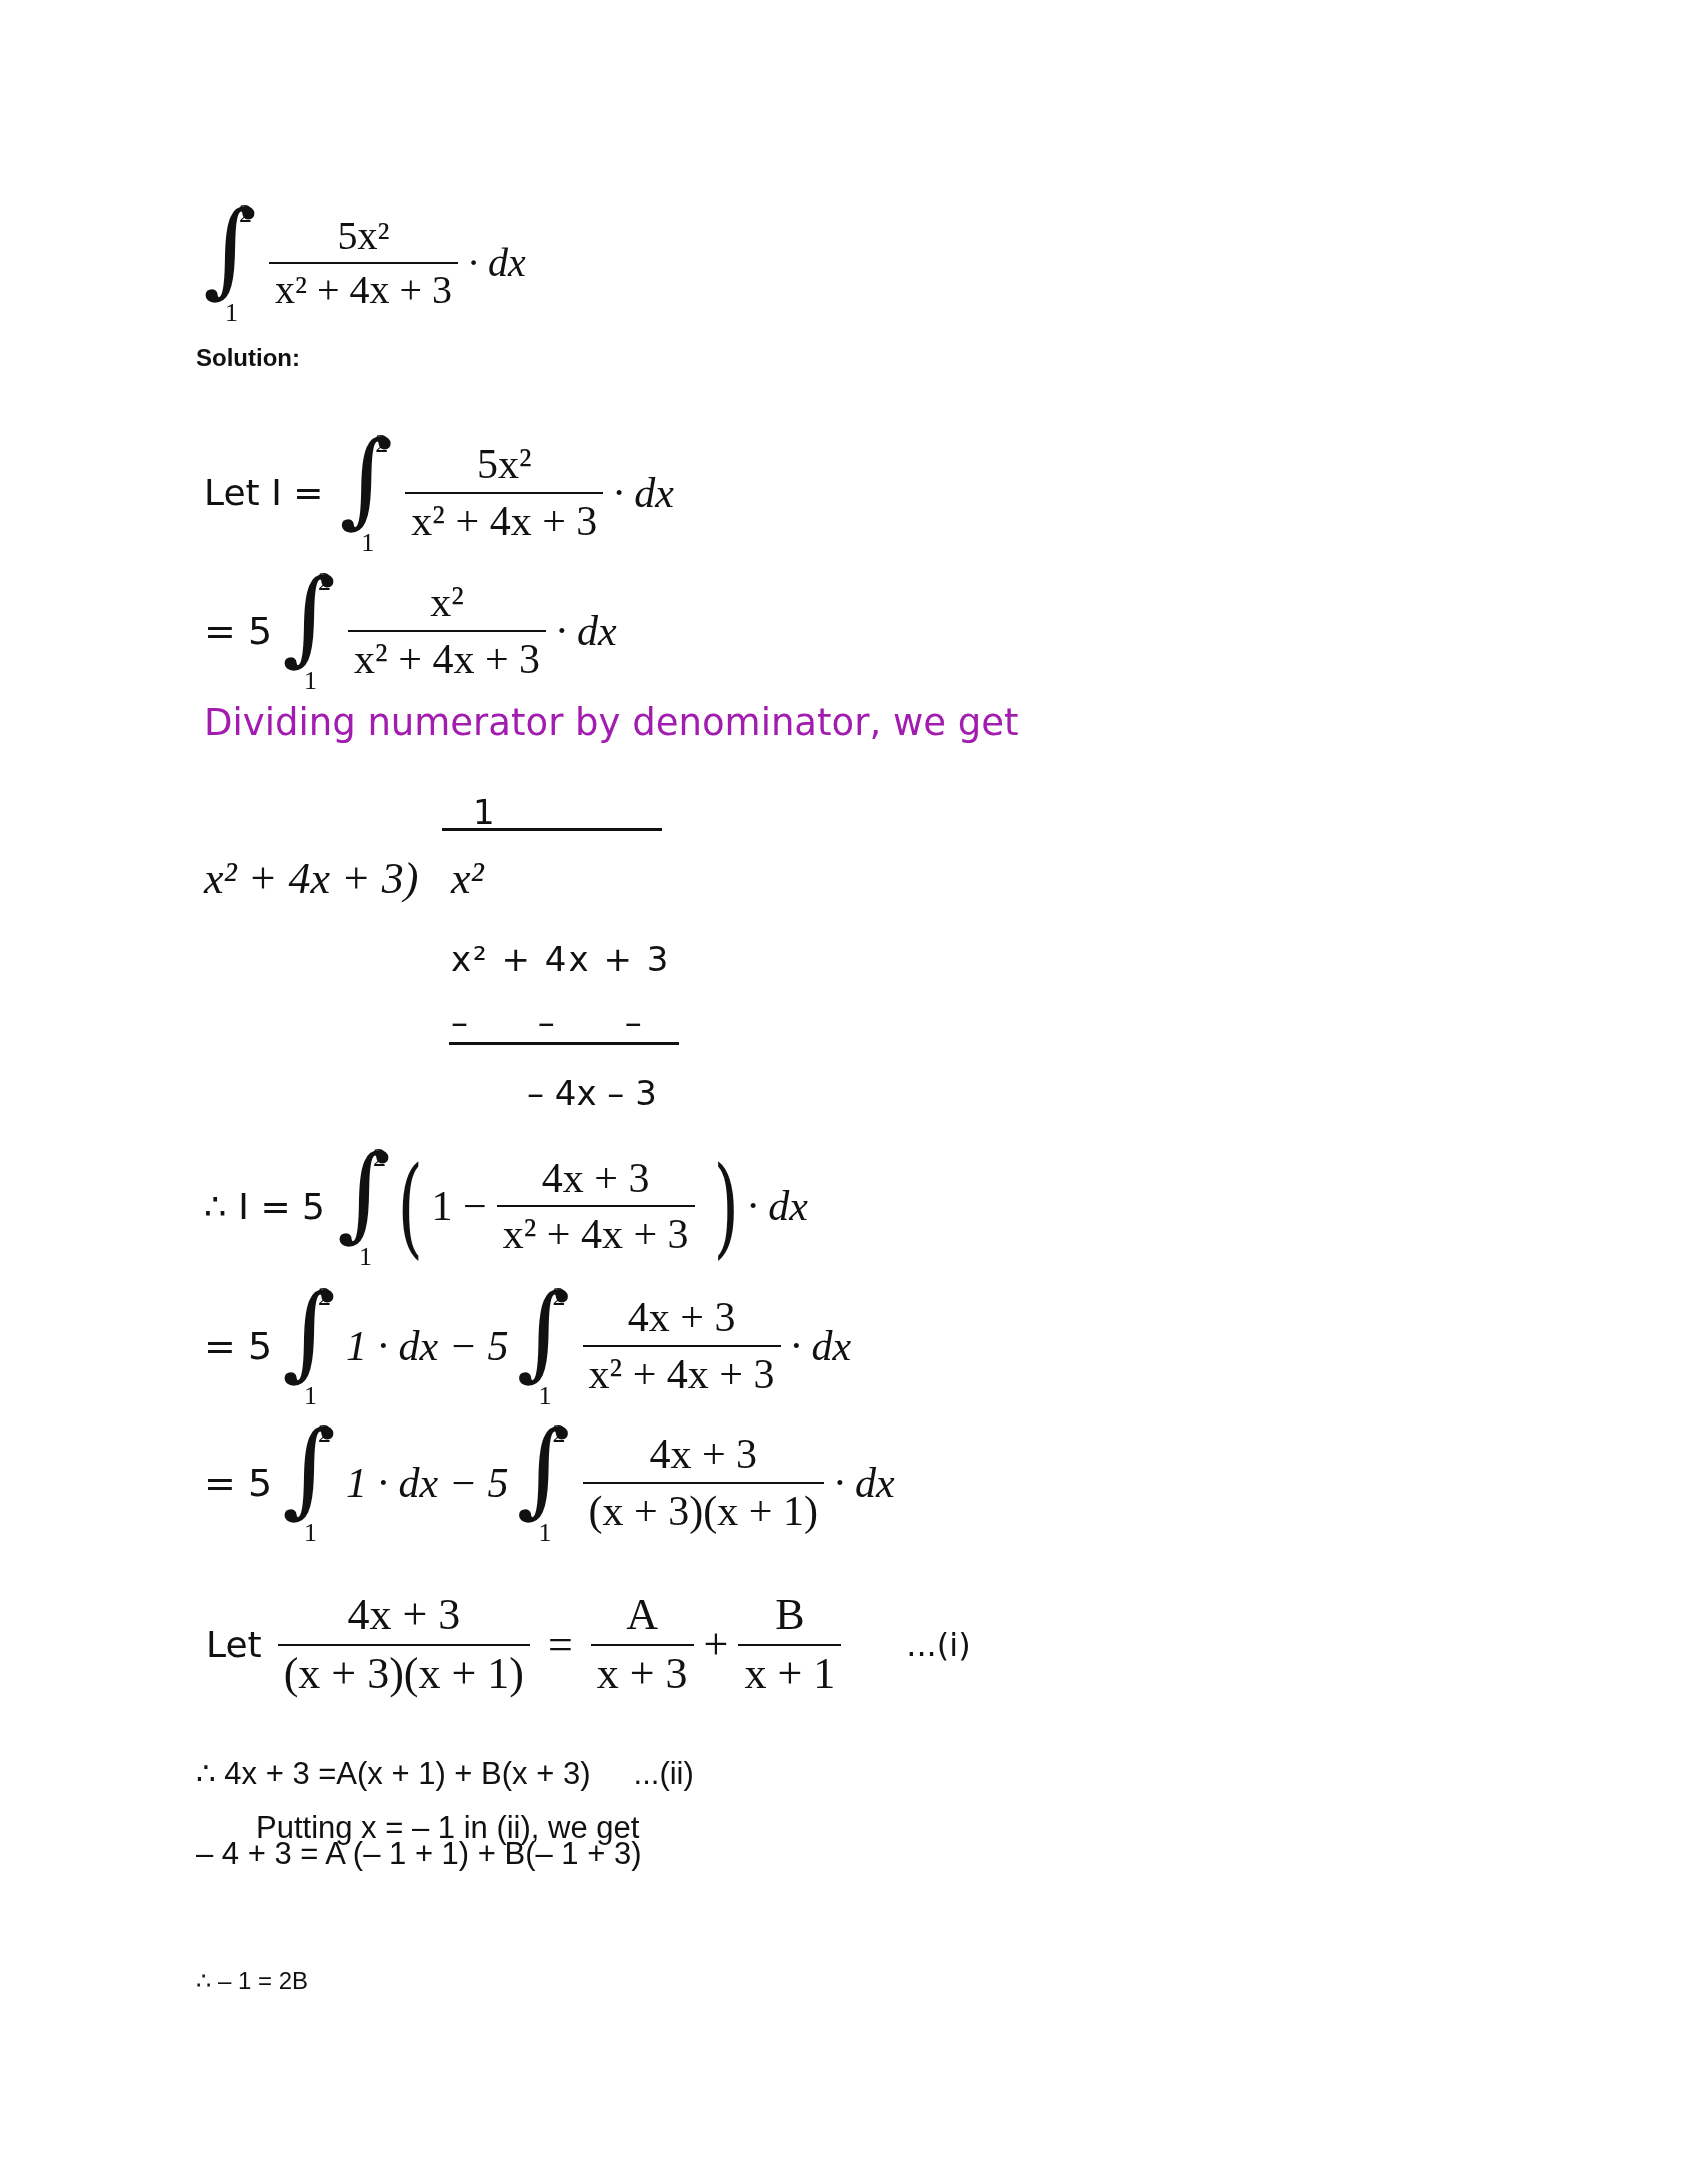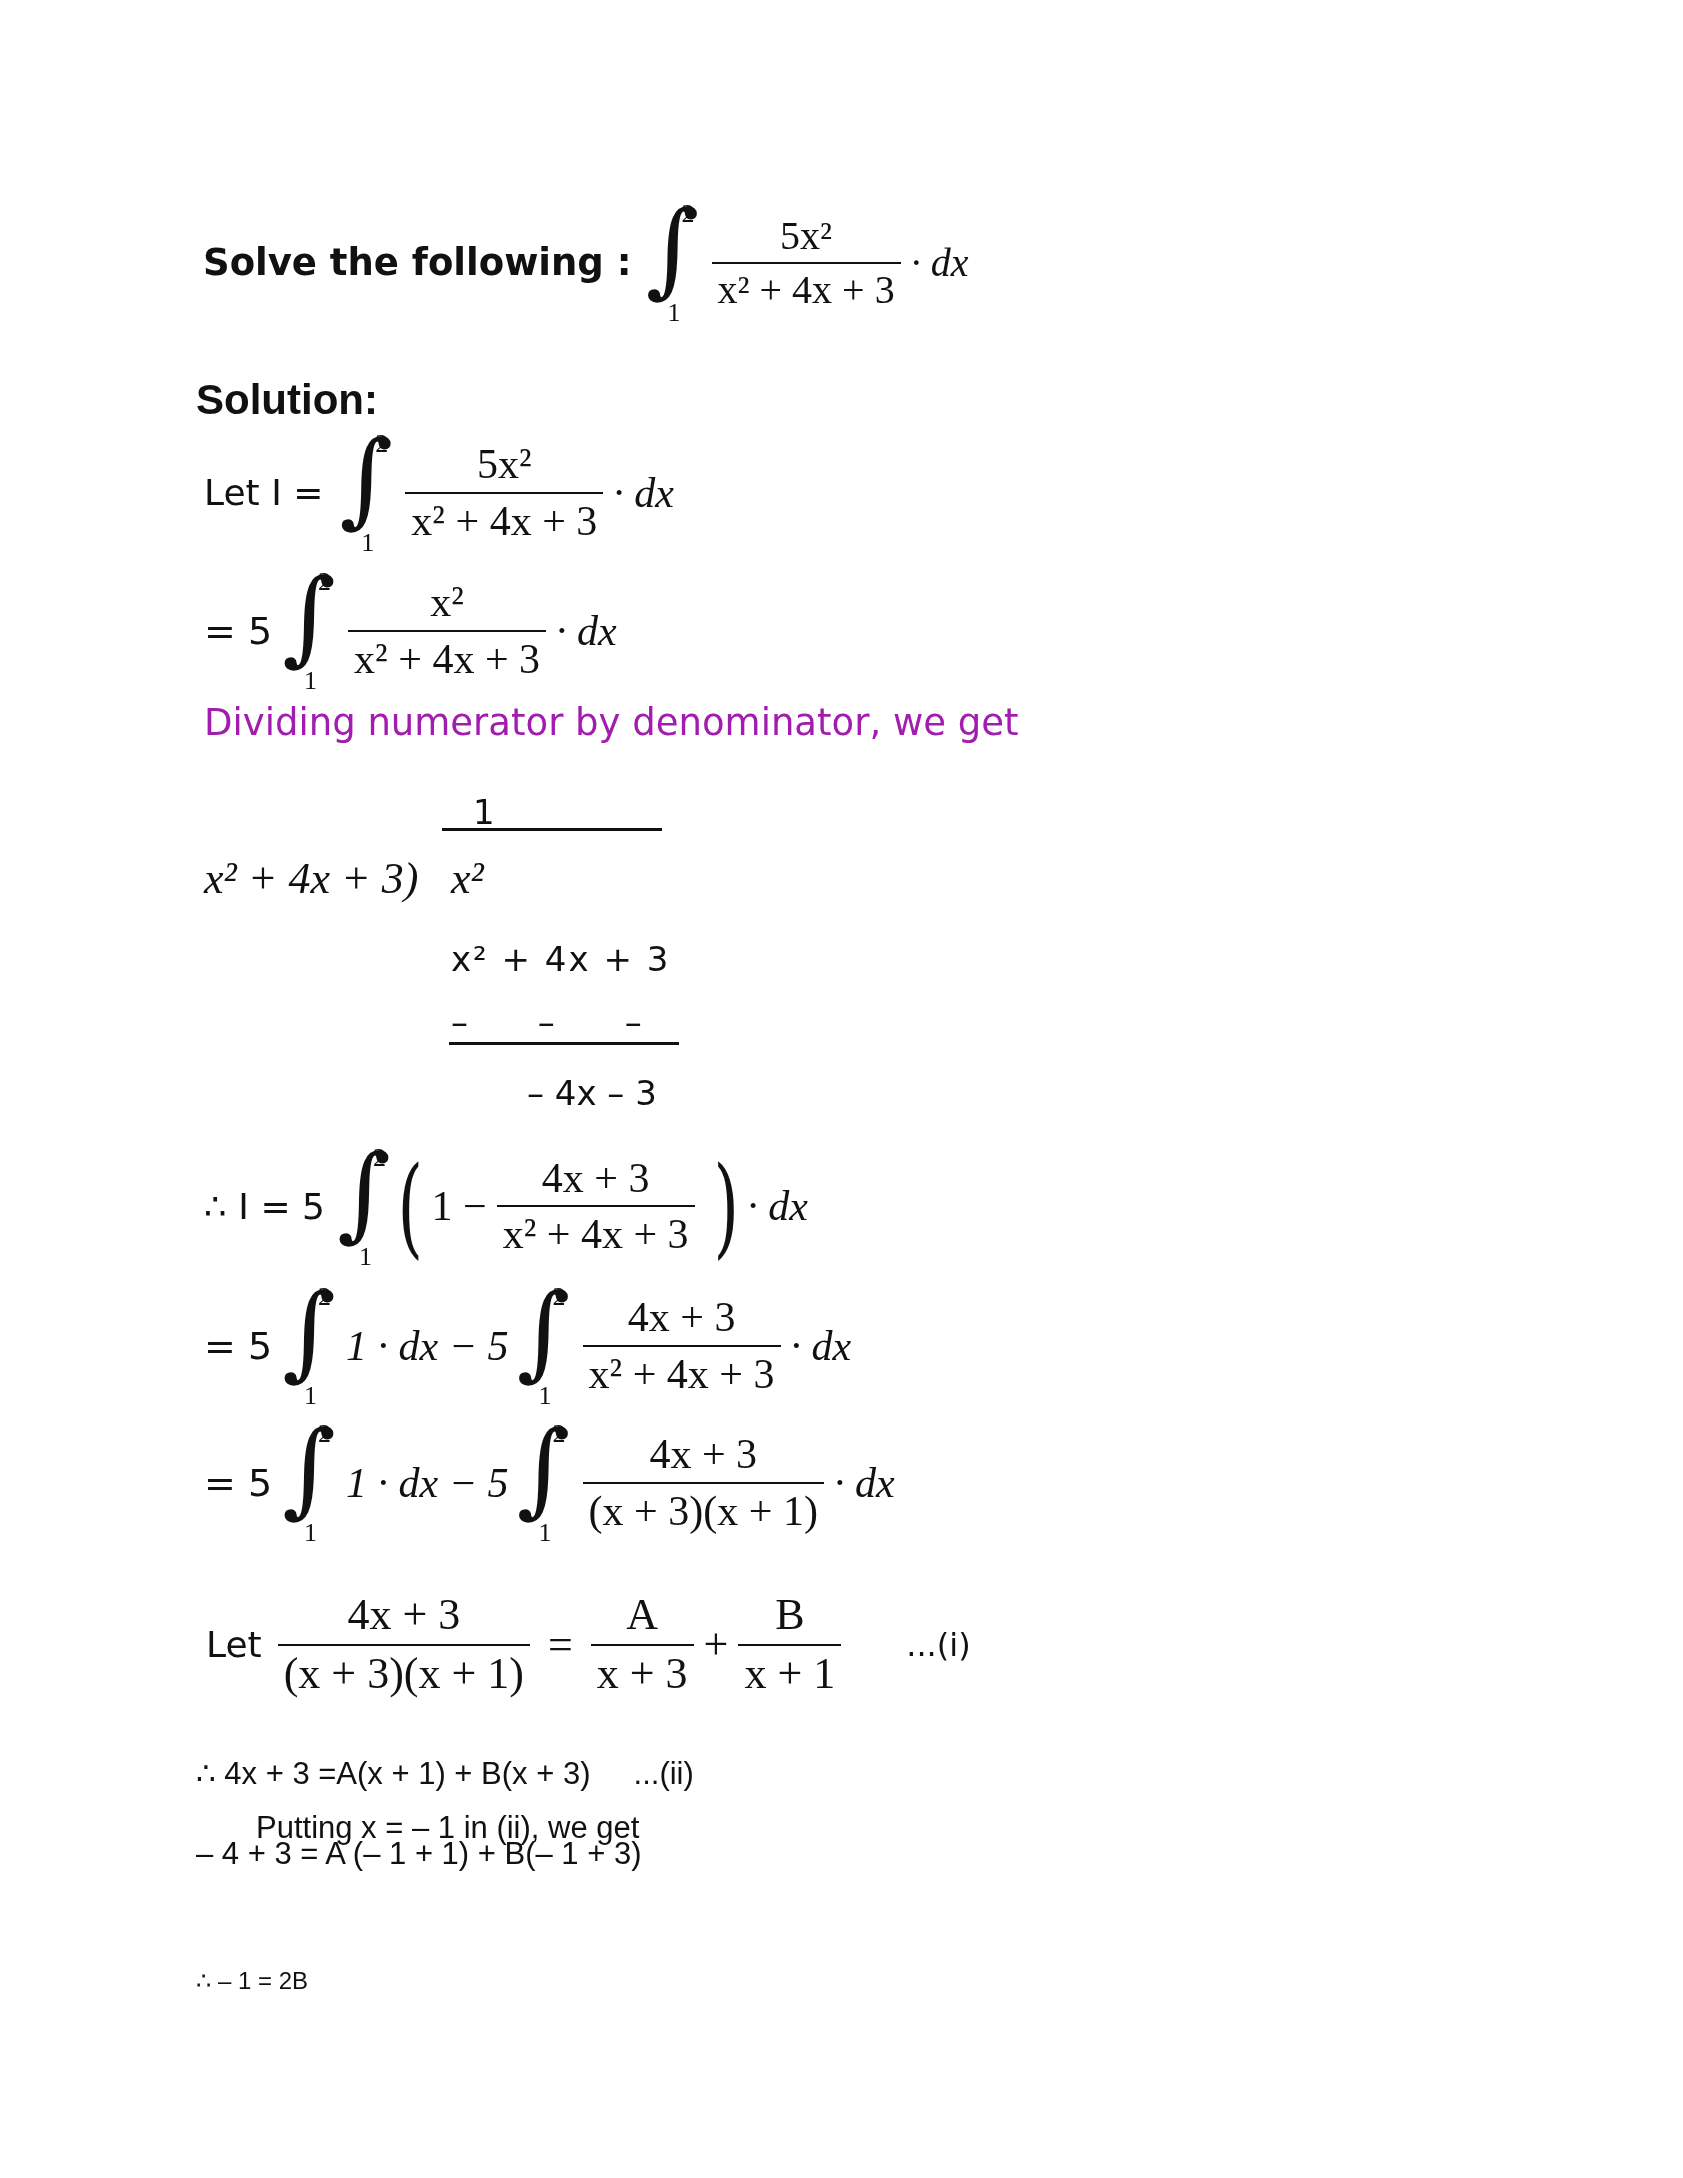--- a/index.html
+++ b/index.html
@@ -17,35 +17,34 @@
   .int .sym { position:absolute; left:0; top:-6px; font-size:103px; line-height:1; font-family:"DejaVu Serif", serif; }
   .int .up { position:absolute; left:36px; top:-4px; font-size:26px; }
   .int .lo { position:absolute; left:22px; bottom:-6px; font-size:26px; }
   .paren { font-size:109px; line-height:1; font-family:"DejaVu Serif", serif; font-weight:200; transform:scaleX(0.6); display:inline-block; }
   .hr { position:absolute; height:3px; background:#111; }
 </style>
 </head>
 <body>
 
 <div class="abs row" style="left:203px; top:198px; height:129px;">
-  <span class="dv" style="font-weight:bold; font-size:37px; margin-right:14px;">Solve the following :</span>
   <span class="int math">
     <span class="sym">∫</span>
     <span class="up">2</span>
     <span class="lo">1</span>
   </span>
   <span class="frac math" style="font-size:40px; margin-left:14px;">
     <span class="num">5x²</span>
     <span class="bar"></span>
     <span class="den">x² + 4x + 3</span>
   </span>
   <span class="math mi" style="font-size:40px;">· dx</span>
 </div>
 
-<div class="abs sans" style="left:196px; top:376px; font-size:42px; font-weight:bold;text-align:right;">Solution:</div>
+<div class="abs sans" style="left:196px; top:344px; font-size:24px; font-weight:bold;text-align:right;">Solution:</div>
 
 <div class="abs row" style="left:204px; top:428px; height:129px;">
   <span class="dv" style="font-size:36px; margin-right:16px;">Let I =</span>
   <span class="int math">
     <span class="sym">∫</span>
     <span class="up">2</span>
     <span class="lo">1</span>
   </span>
   <span class="frac math" style="font-size:42px; margin-left:14px;">
     <span class="num">5x²</span>

